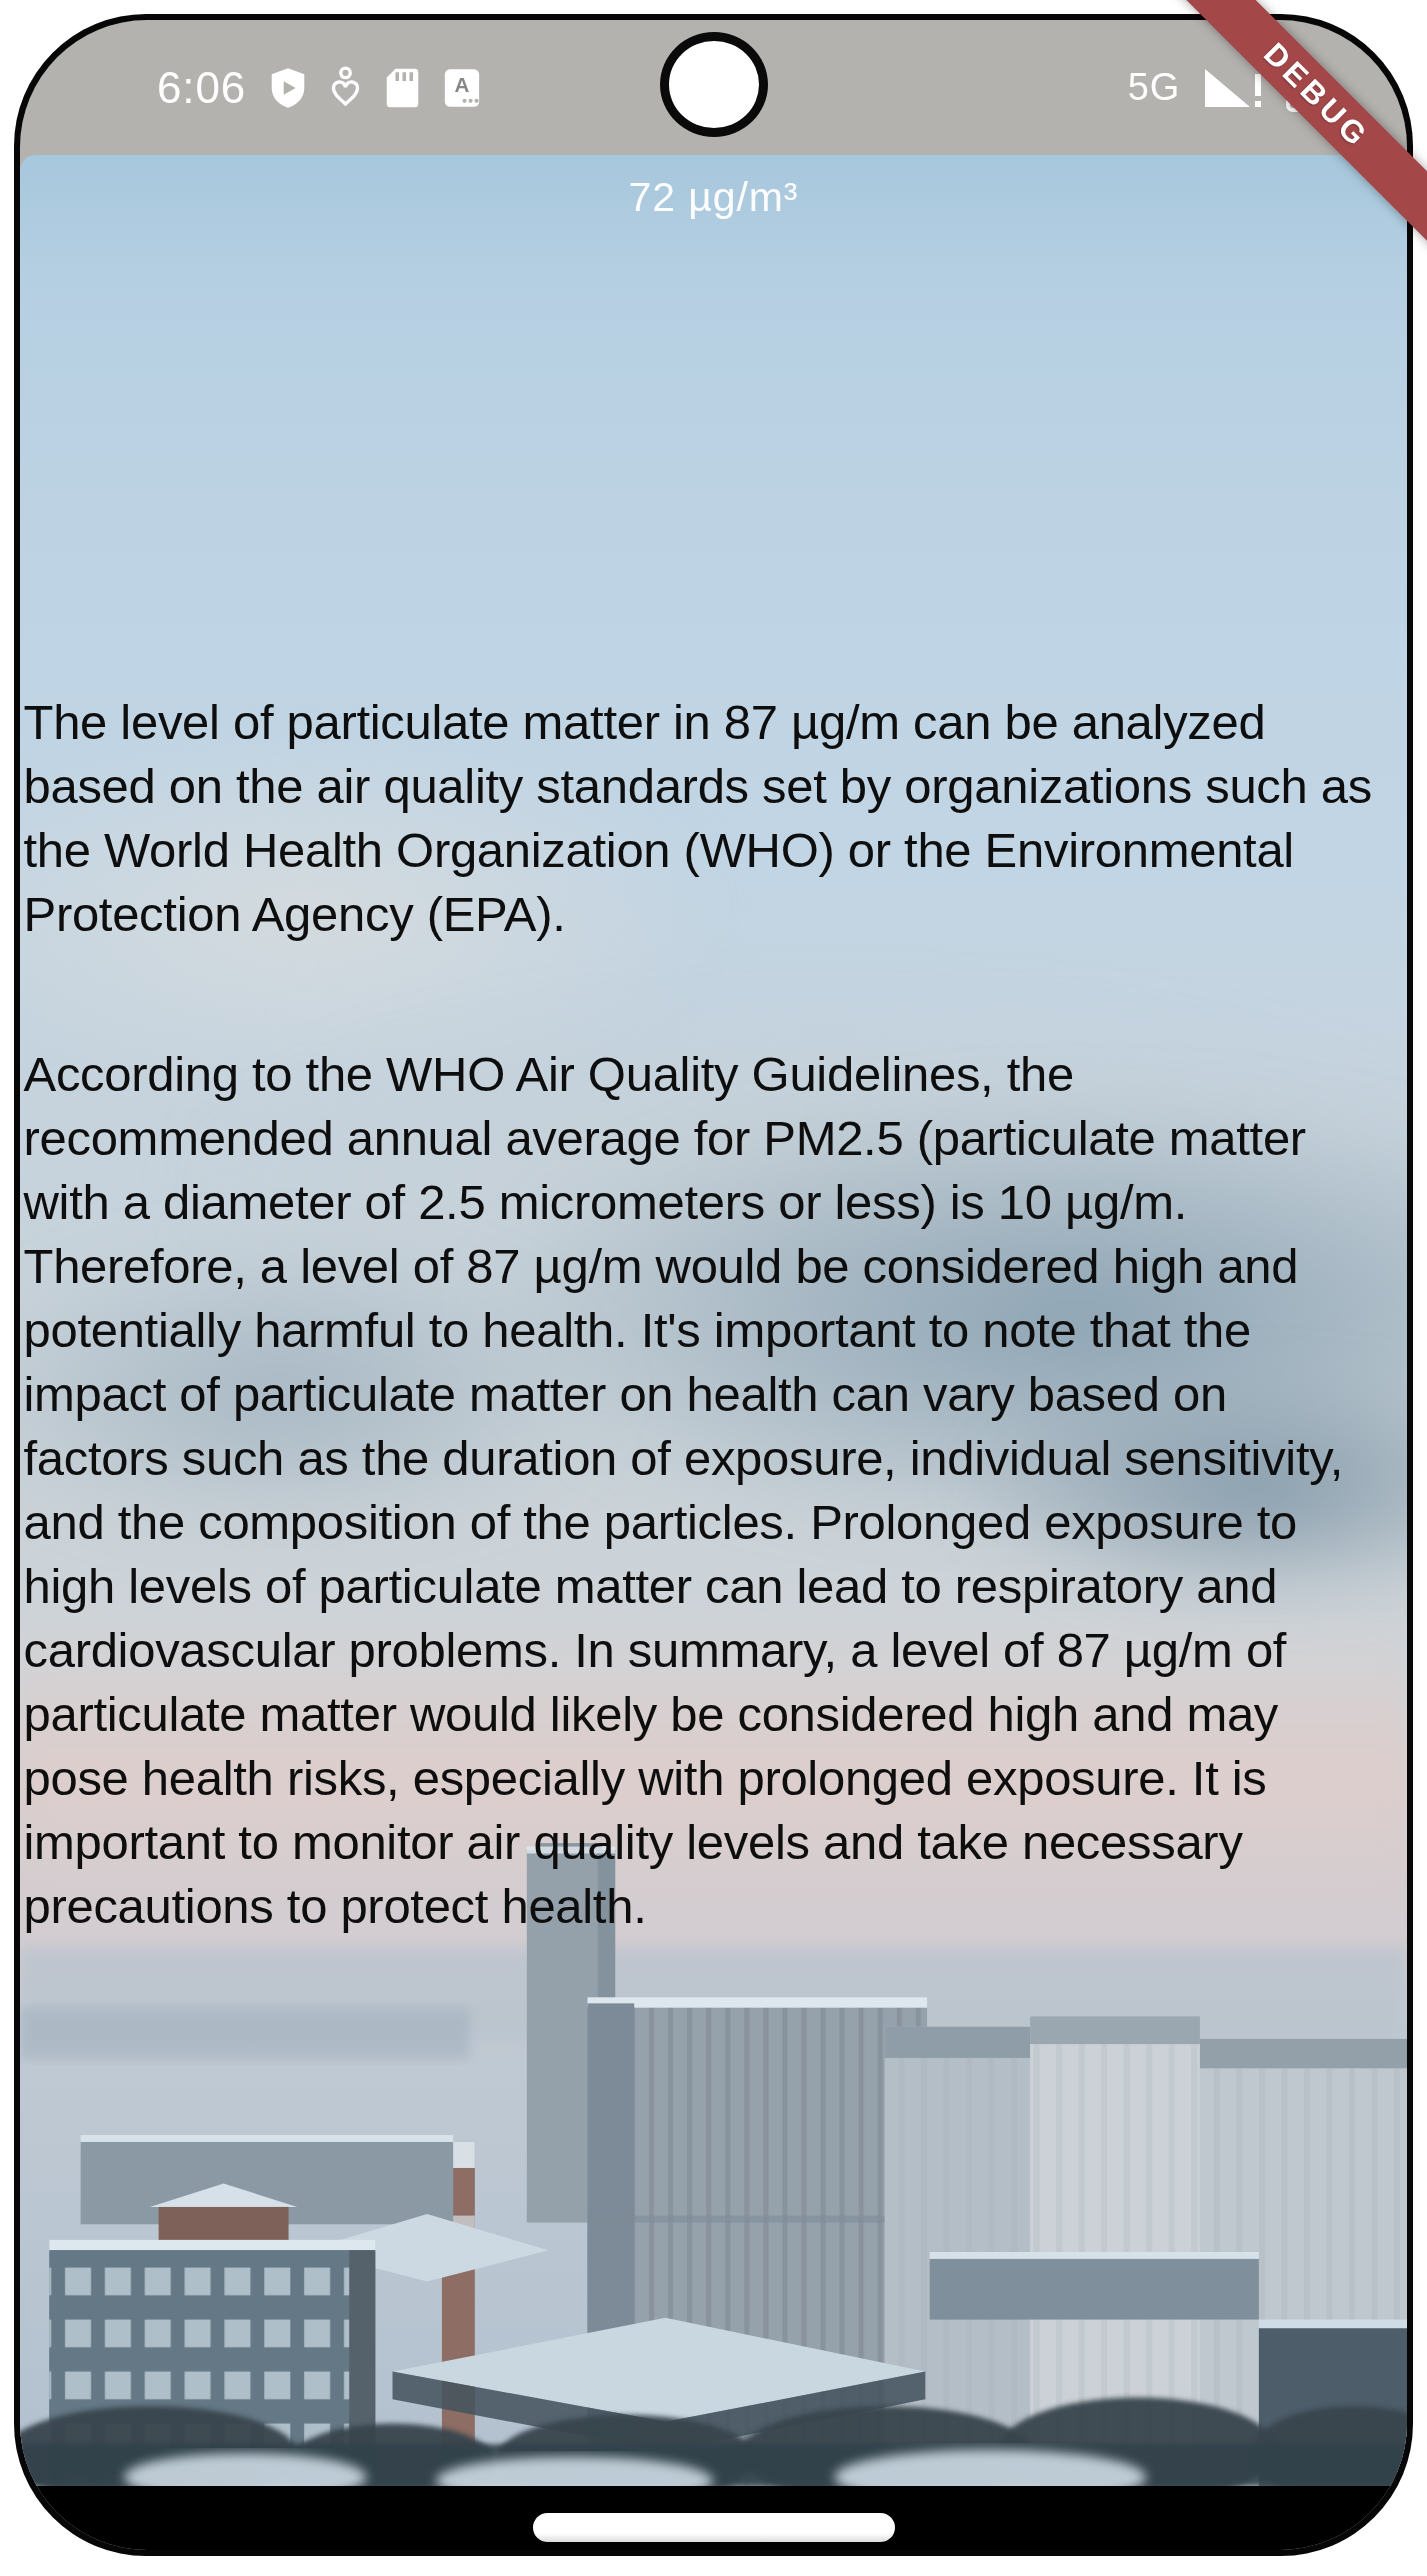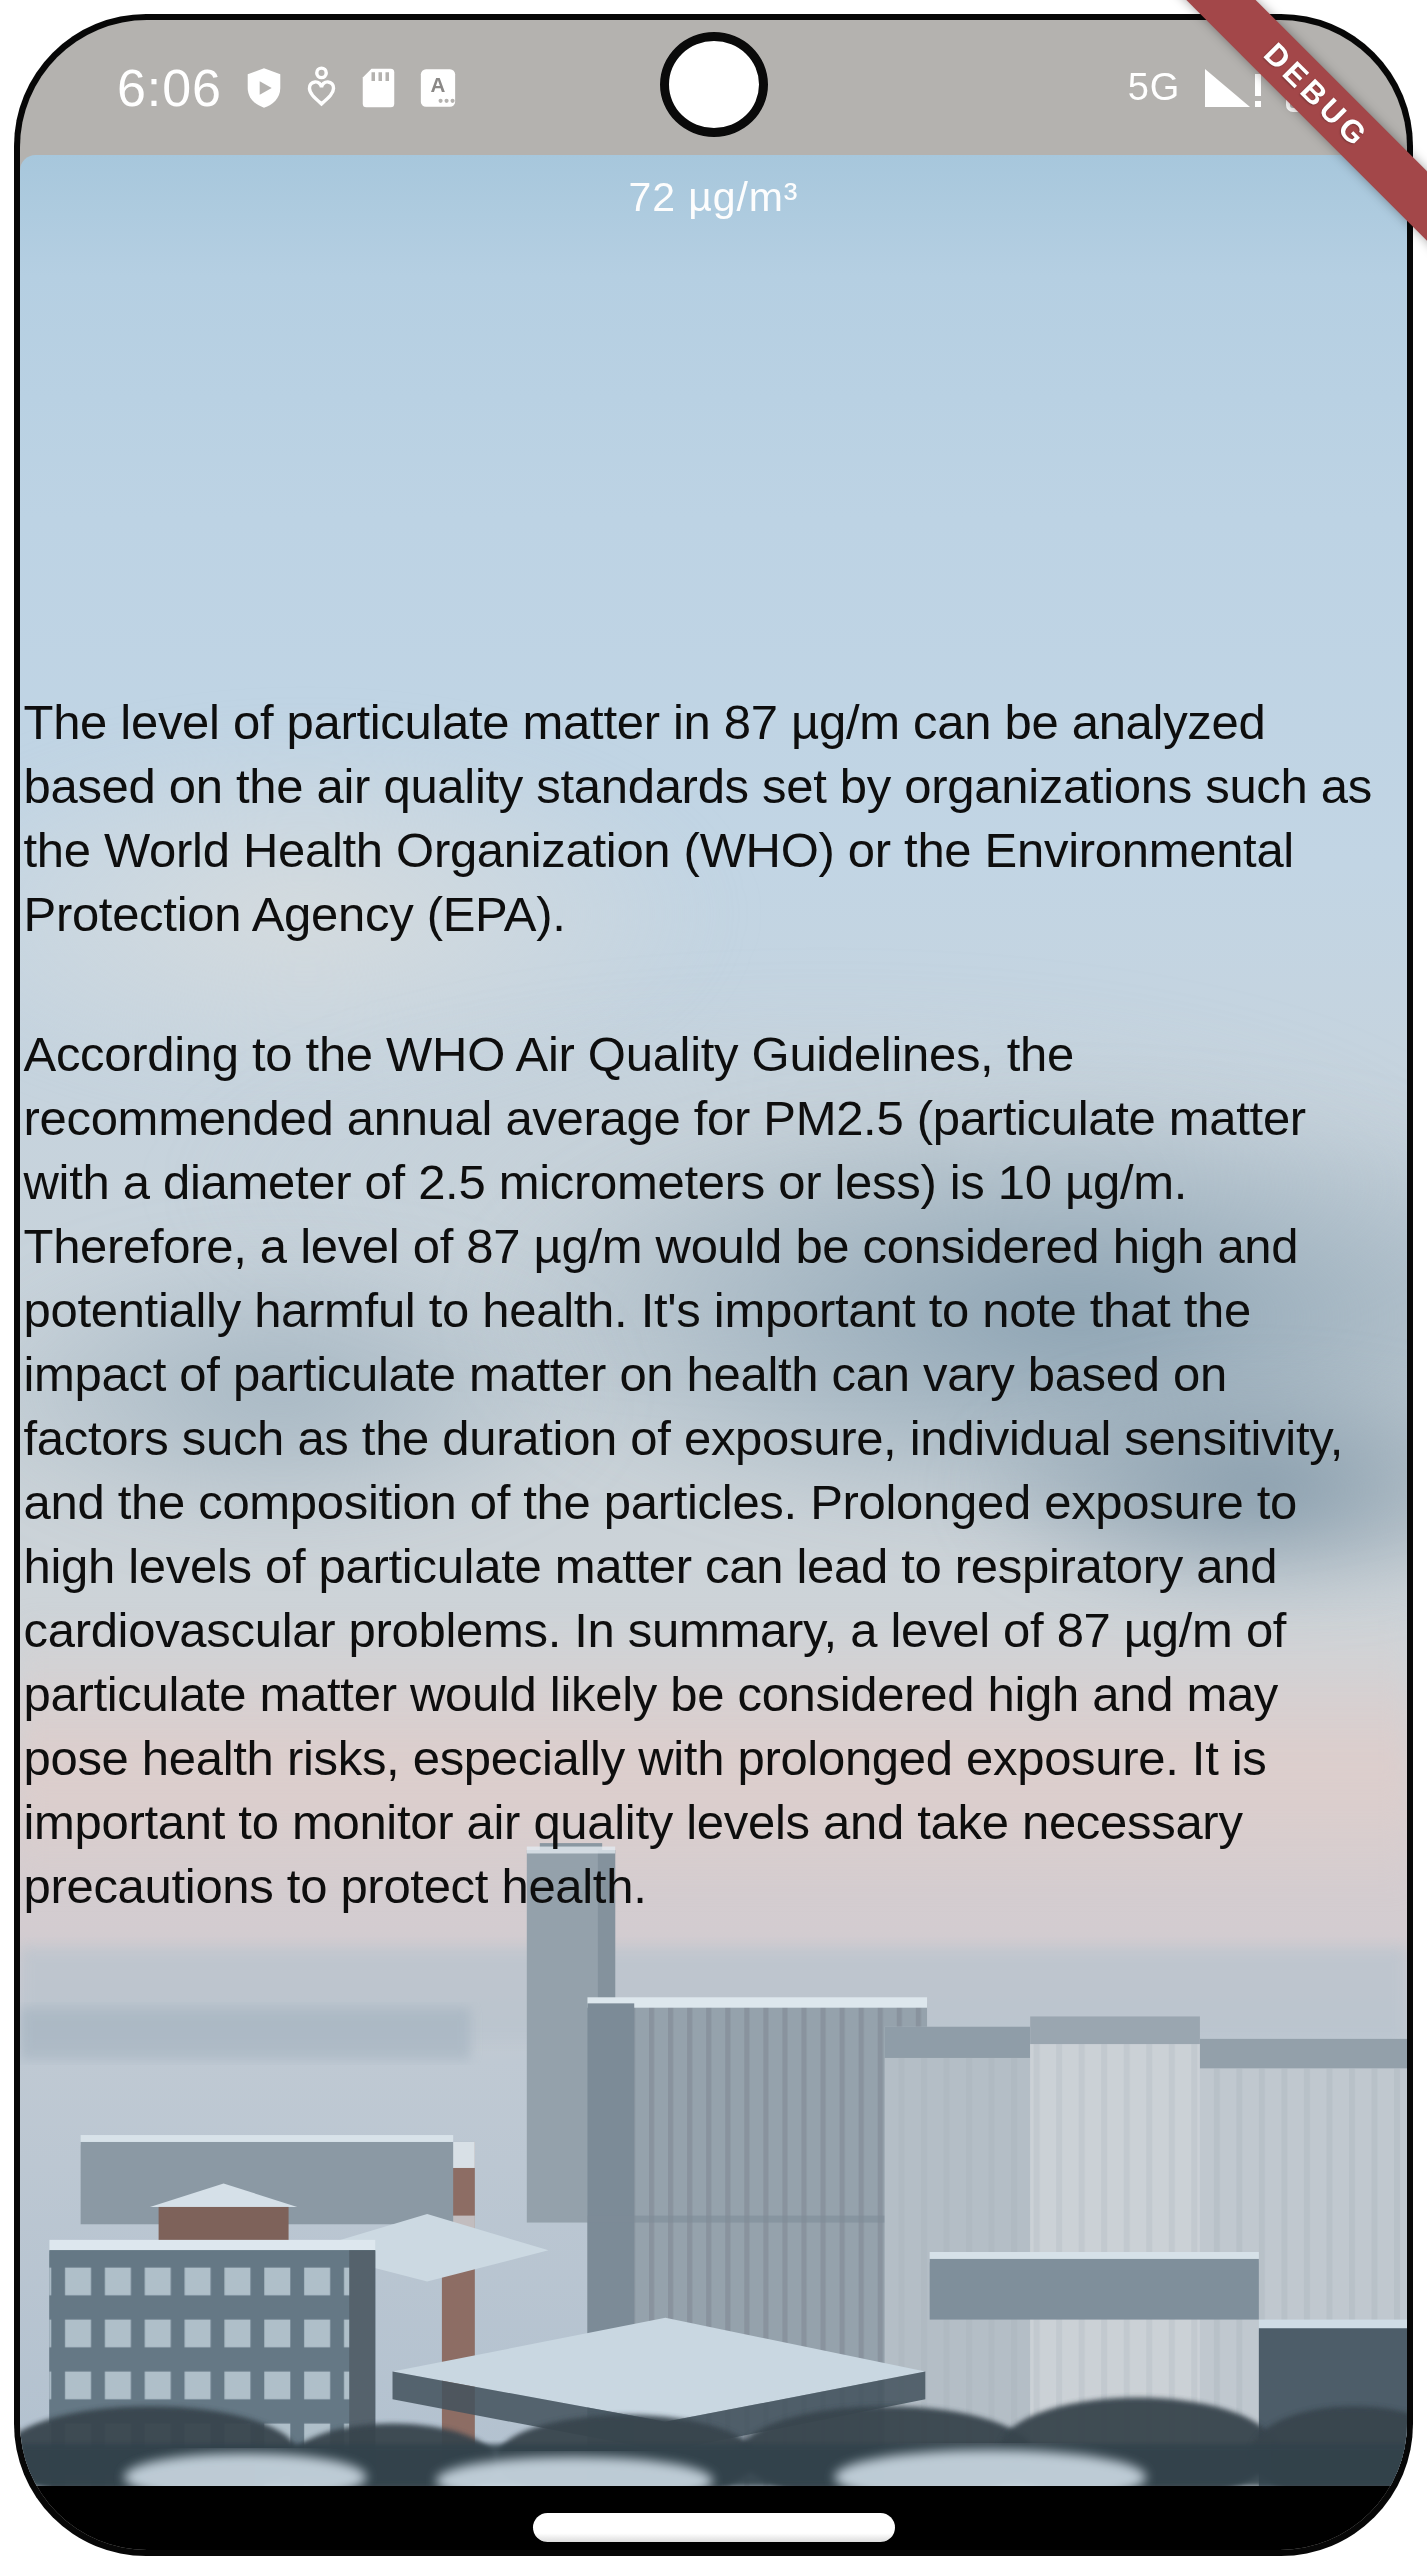--- a/index.html
+++ b/index.html
@@ -12,21 +12,21 @@
   .screen{position:absolute;left:6px;top:6px;width:1387px;height:2530px;
           border-radius:127px;overflow:hidden;background:#b4b2af;
           display:flex;flex-direction:column;}
 
   
   .status-bar{height:135px;flex:0 0 auto;position:relative;
               display:flex;align-items:center;color:#ffffff;
               padding:0 90px 0 97px;box-sizing:border-box;}
   .sb-left{display:flex;align-items:center;gap:24px;}
   .sb-right{display:flex;align-items:center;gap:25px;margin-left:auto;}
-  .sb-time{font-size:52px;letter-spacing:0.9px;}
+  .sb-time{font-size:44px;letter-spacing:0.9px;margin-left:40px;}
   .sb-net{font-size:38px;letter-spacing:0.9px;}
   .sb-ic{display:inline-flex;align-items:center;justify-content:center;}
   .camera-cutout{position:absolute;left:50%;top:12px;transform:translateX(-50%);
                  width:90px;height:87px;background:#ffffff;border:9.5px solid #0a0a0a;
                  border-radius:50%;}
   .battery-shell{width:23.4px;height:40px;border:4.3px solid #ffffff;border-radius:7px;position:relative;}
   .battery-shell::before{content:"";position:absolute;left:50%;top:-7.8px;transform:translateX(-50%);
                  width:11.3px;height:4.3px;background:#ffffff;border-radius:1.7px;}
   .sig-wrap{display:flex;align-items:flex-end;gap:5.2px;}
   .sig-tri{width:0;height:0;border-left:45px solid #ffffff;border-top:38px solid transparent;}
@@ -39,21 +39,21 @@
     border-radius:15.6px 15.6px 0 0;
     background:linear-gradient(180deg,
       #a7c7dc 0px,#b5cfe2 121px,#bdd3e4 364px,#c2d5e4 711px,
       #c6d3dd 953px,#c9d2d8 1300px,#cfd4d8 1516px,#d7cfd0 1646px,
       #d3ccd0 1776px,#bfc9d3 1906px,#b2c1cf 2331px);}
   .app-title{position:absolute;top:19px;left:0;width:100%;text-align:center;z-index:5;
              color:#fdfdfd;font-size:41px;letter-spacing:0.9px;}
   .text-block{position:absolute;top:535px;left:3.5px;width:1350px;z-index:4;
               color:#0e0e0e;font-size:49px;line-height:64px;letter-spacing:-0.3px;}
   .text-block p{margin:0;}
-  .text-block p + p{margin-top:76px;}
+  .text-block p + p{margin-top:96px;}
 
   
   .cloud{position:absolute;border-radius:50%;z-index:1;}
   .c1{left:-139px;top:572px;width:849px;height:373px;filter:blur(26px);
       background:radial-gradient(closest-side,rgba(214,219,221,.9),rgba(214,219,221,0));}
   .c2{left:156px;top:849px;width:1300px;height:364px;filter:blur(35px);
       background:radial-gradient(closest-side,rgba(197,207,213,.75),rgba(197,207,213,0));}
   .c3{left:451px;top:936px;width:1213px;height:451px;filter:blur(31px);
       background:radial-gradient(closest-side,rgba(137,160,176,.95),rgba(137,160,176,0));}
   .c4{left:-69px;top:1092px;width:659px;height:286px;filter:blur(35px);

